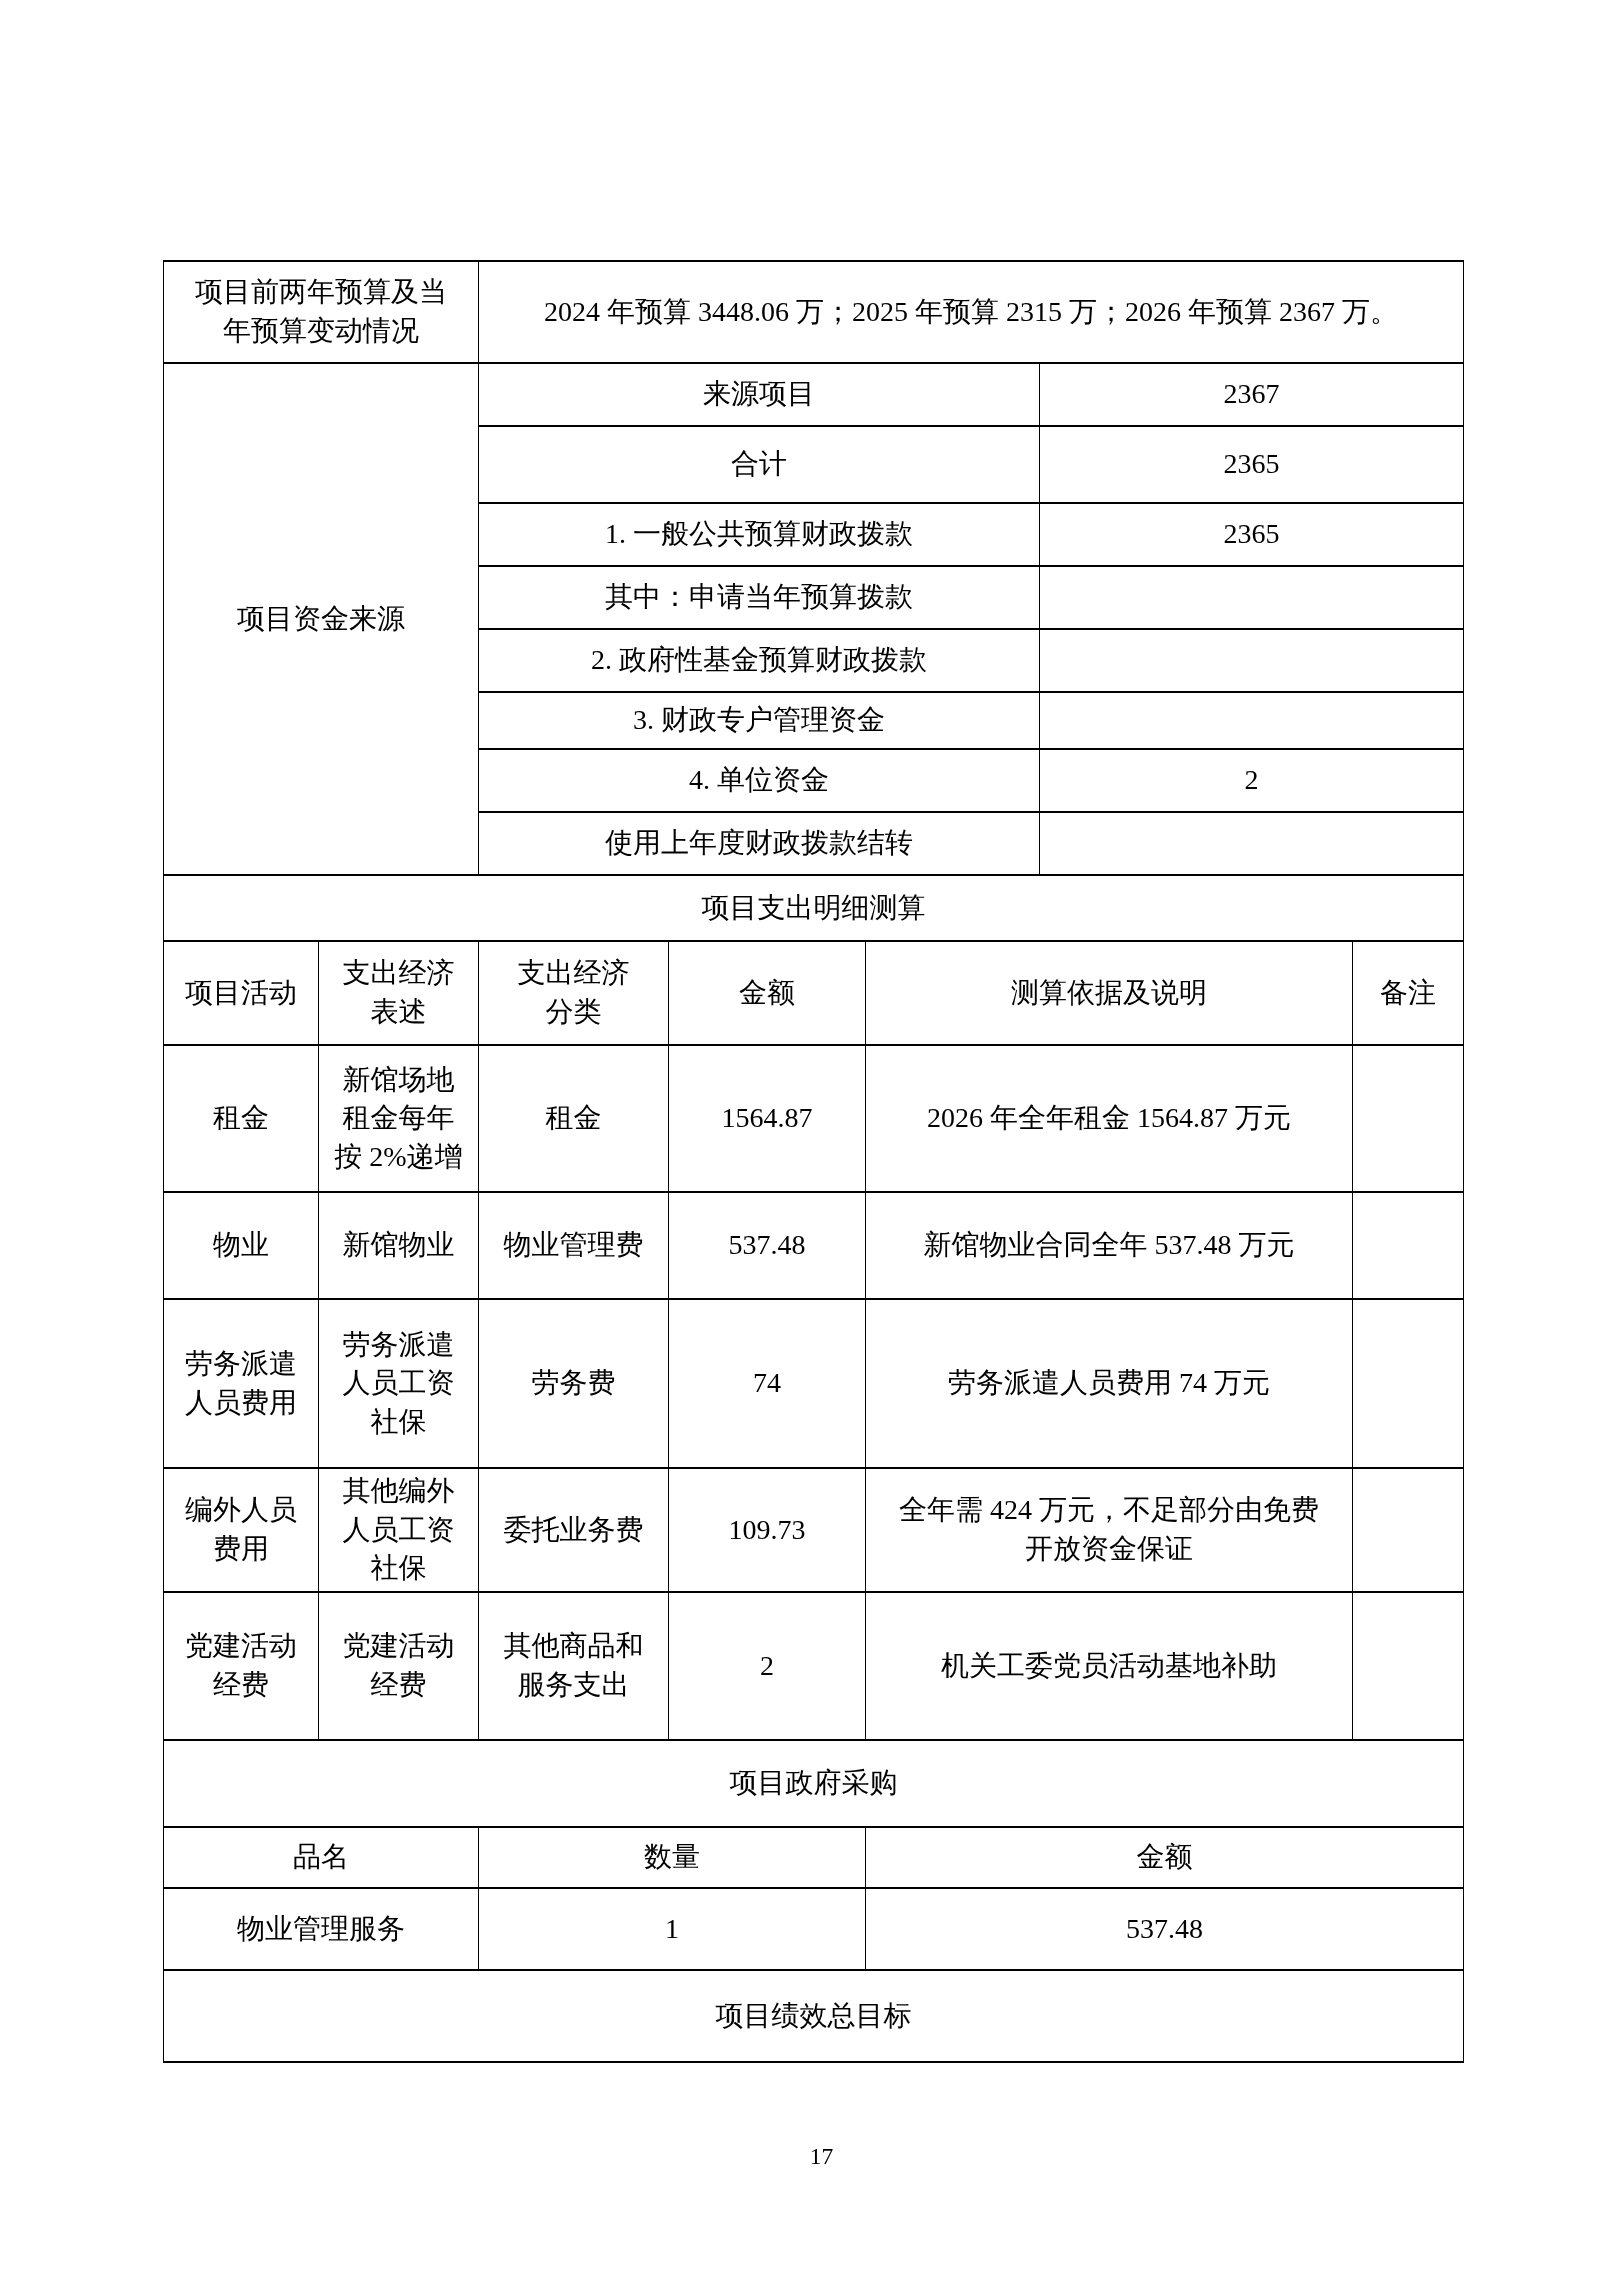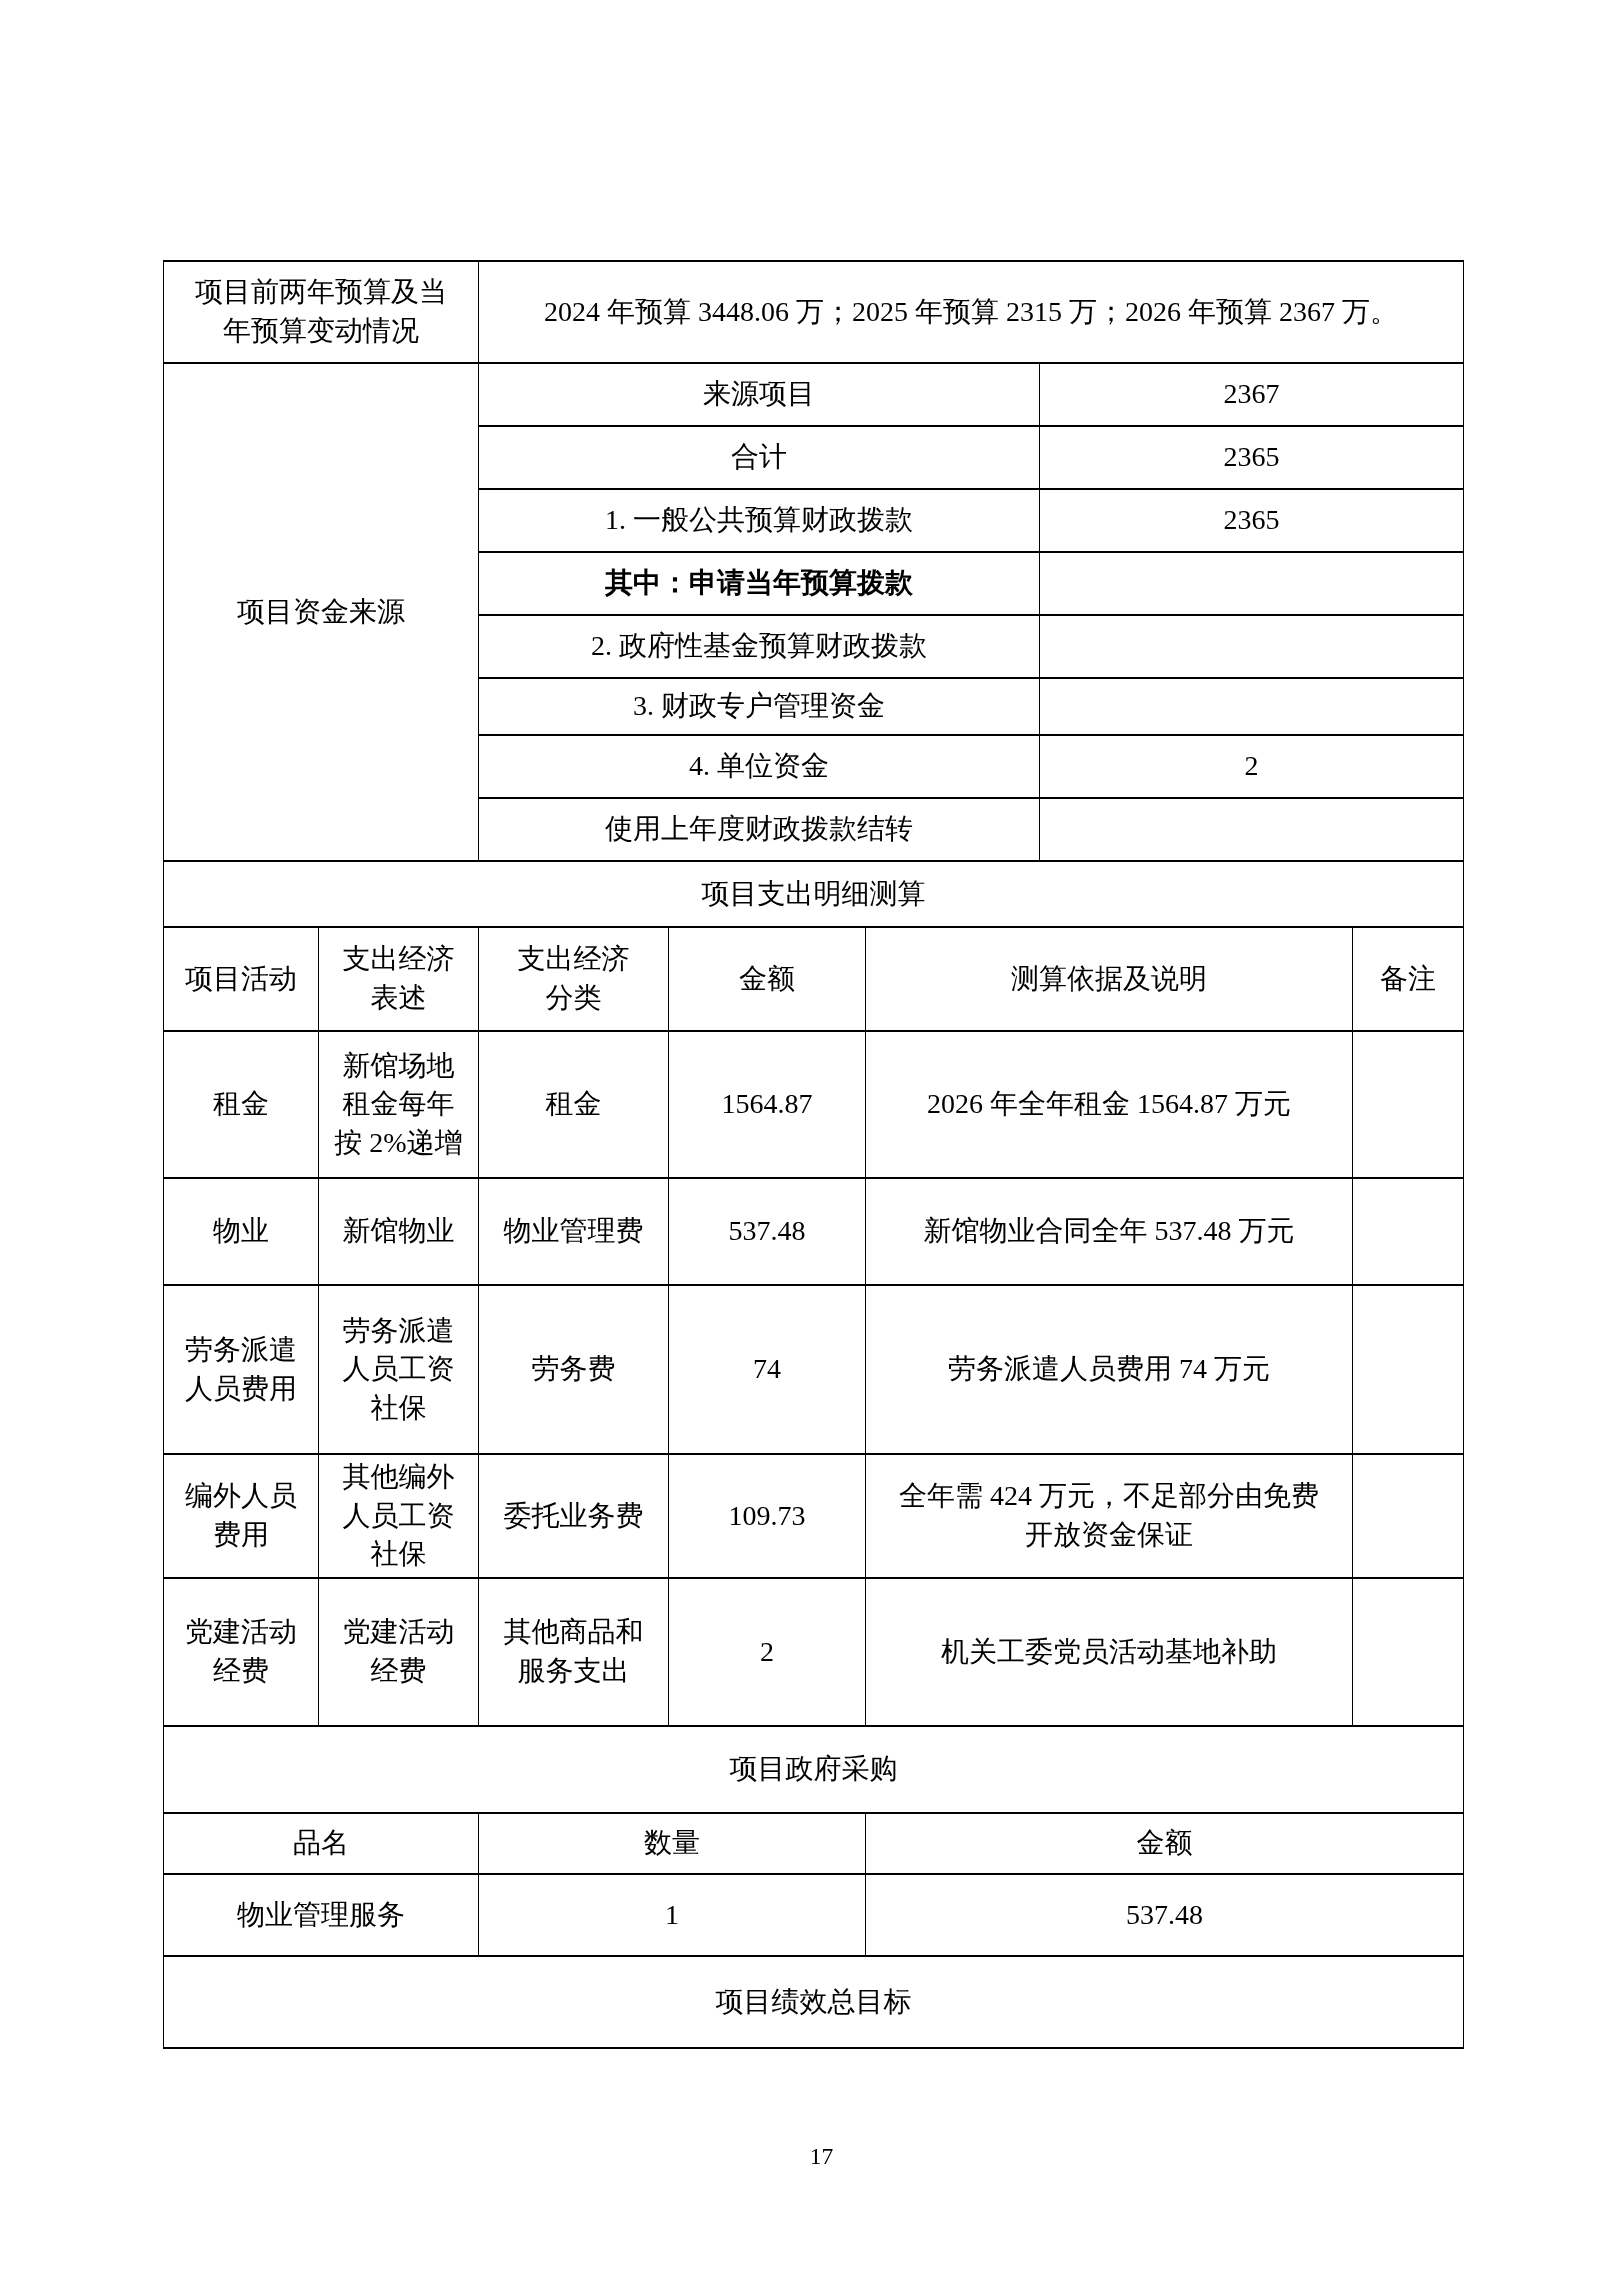--- a/index.html
+++ b/index.html
@@ -32,21 +32,21 @@
     border-right-width: 1.5px;
     vertical-align: middle;
     text-align: center;
     font-size: 28px;
     line-height: 1.38;
     padding: 3.1px 5.1px;
     overflow: hidden;
   }
   td.ml { white-space: pre-line; }
   td.left { text-align: left; padding-left: 15.3px; }
-  td.indent { text-align: left; padding-left: 45px; font-weight: bold; }
+  td.indent { text-align: left; padding-left: 45px; }
   td.content-left { text-align: left; padding-left: 13.3px; padding-right: 13.3px; }
   .page-number {
     position: absolute;
     left: 10px;
     top: 2145px;
     width: 1623px;
     text-align: center;
     font-size: 23.5px;
     line-height: 1;
   }
@@ -72,21 +72,21 @@
       <td colspan="2" class="ml">项目前两年预算及当
 年预算变动情况</td>
       <td colspan="5" class="content-left">2024 年预算 3448.06 万；2025 年预算 2315 万；2026 年预算 2367 万。</td>
     </tr>
 
     <tr style="height:63px">
       <td colspan="2" rowspan="8">项目资金来源</td>
       <td colspan="3">来源项目</td>
       <td colspan="2">2367</td>
     </tr>
-    <tr style="height:63px">
+    <tr style="height:77px">
       <td colspan="3">合计</td>
       <td colspan="2">2365</td>
     </tr>
     <tr style="height:63px">
       <td colspan="3" class="left">1. 一般公共预算财政拨款</td>
       <td colspan="2">2365</td>
     </tr>
     <tr style="height:63px">
       <td colspan="3" class="indent">其中：申请当年预算拨款</td>
       <td colspan="2"></td>

